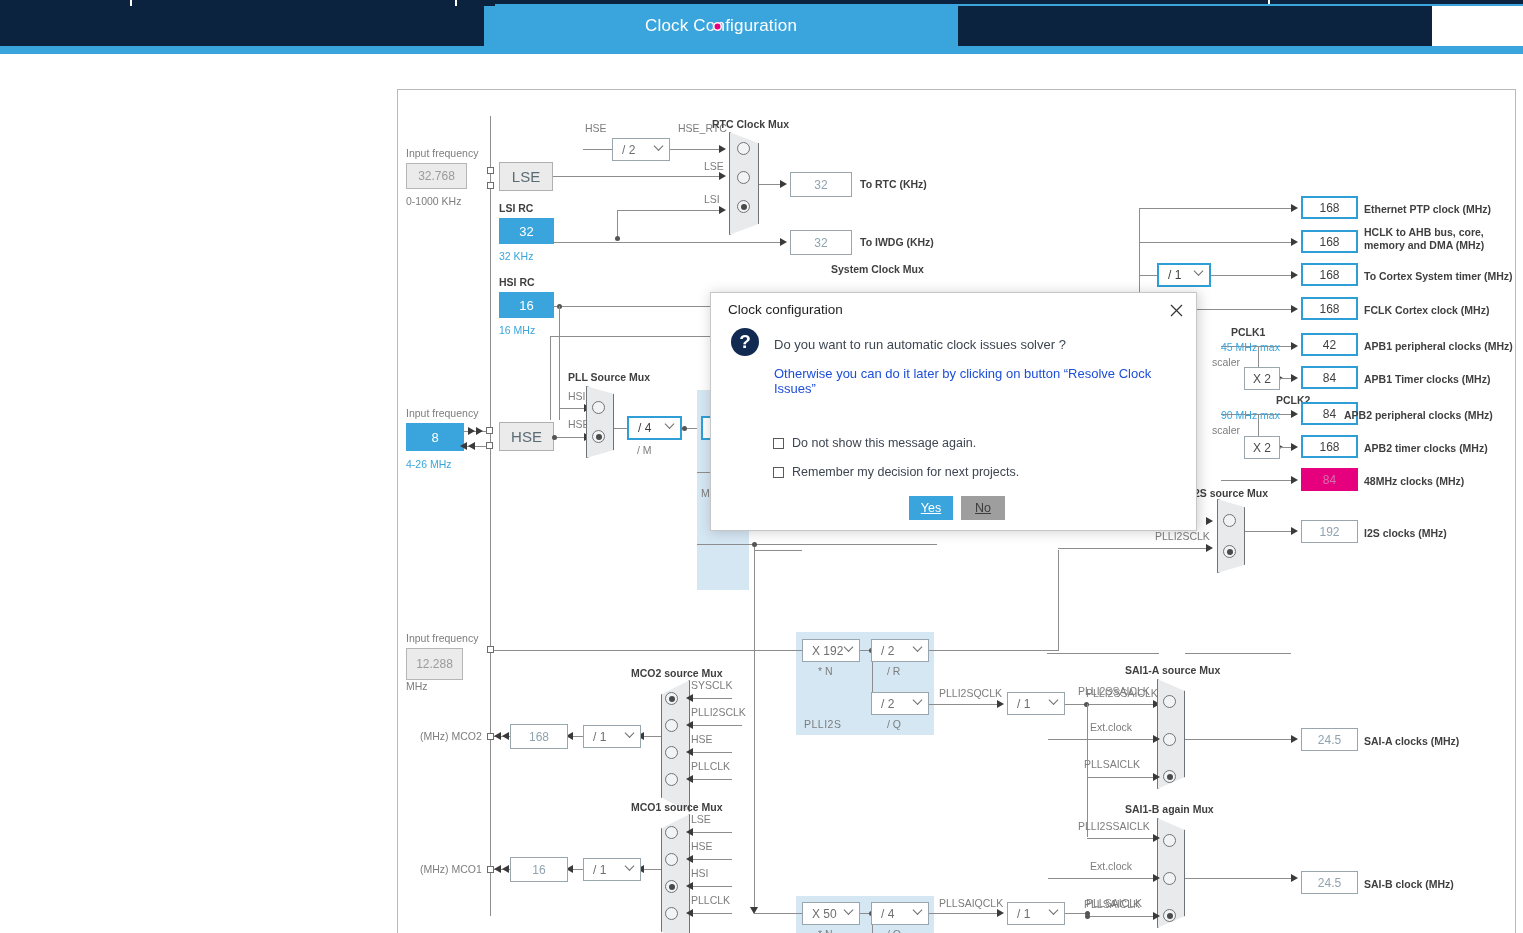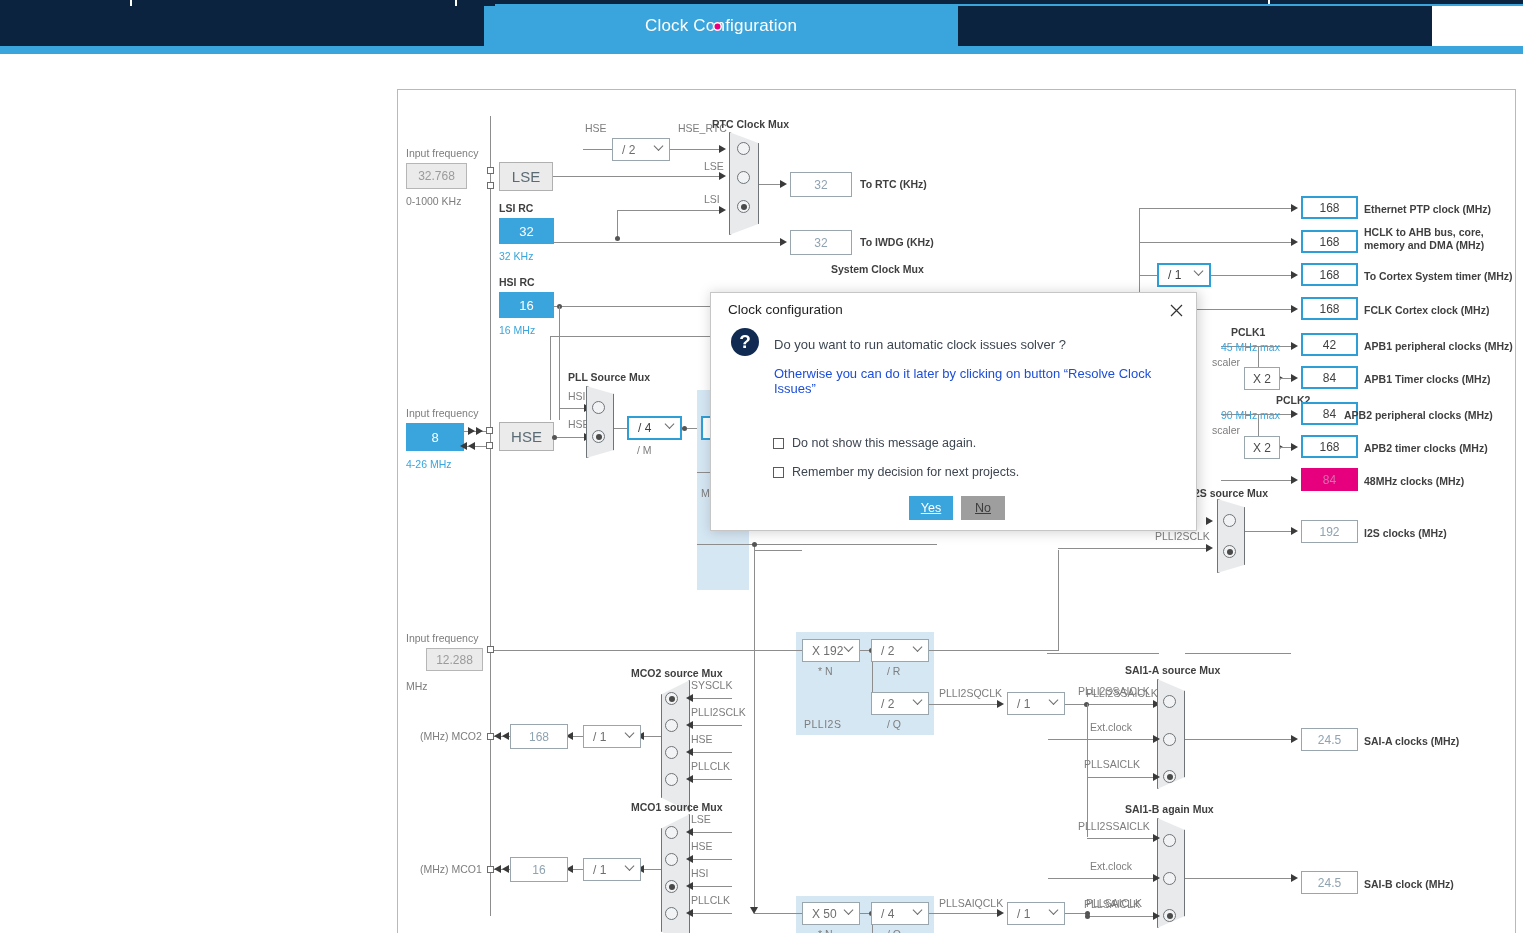--- a/index.html
+++ b/index.html
@@ -489,21 +489,21 @@
   <div class="dot" style="left:687px; top:824px;"></div>
   <div class="arr" style="left:755px; top:822px;"></div>
   <div class="wh" style="left:787px; top:788px; width:106px;"></div>
   <div class="arr" style="left:893px; top:784px;"></div>
   <div class="vbox" style="left:903px; top:781px; width:57px; height:23px;">24.5</div>
   <div class="lbl rightlabel" style="left:966px; top:788px;">SAI-B clock (MHz)</div>
 
   <div class="lbl" style="left:680px; top:595px;">PLLI2SSAICLK</div>
 
   <div class="lbl" style="left:8px; top:542px;">Input frequency</div>
-  <div class="vbox grey" style="left:8px; top:558px; width:57px; height:23px;margin-left:20px;">12.288</div>
+  <div class="vbox grey" style="left:8px; top:558px; width:57px; height:32px;">12.288</div>
   <div class="lbl" style="left:8px; top:590px;">MHz</div>
   <div class="port" style="left:89px; top:556px;"></div>
   <div class="wh" style="left:96px; top:560px; width:308px;"></div>
 
   <div class="lbl dark" style="left:233px; top:577px;">MCO2 source Mux</div>
   <div class="mux t4" style="left:263px; top:590px; width:29px; height:132px; clip-path:polygon(100% 0,100% 100%,0 89%,0 11%);"></div>
   <div class="radio on" style="left:267px; top:602px;"></div>
   <div class="radio" style="left:267px; top:629px;"></div>
   <div class="radio" style="left:267px; top:656px;"></div>
   <div class="radio" style="left:267px; top:683px;"></div>

